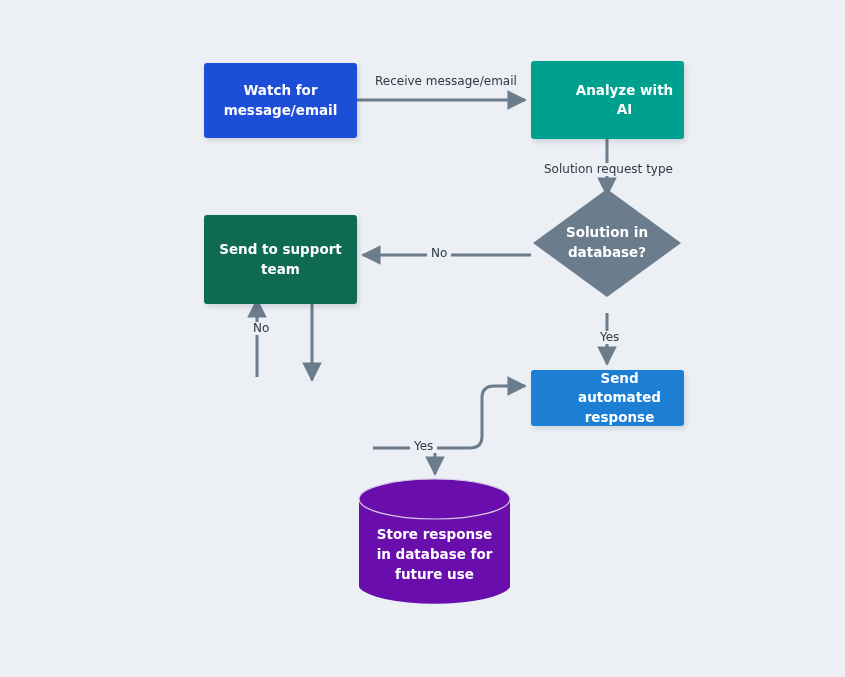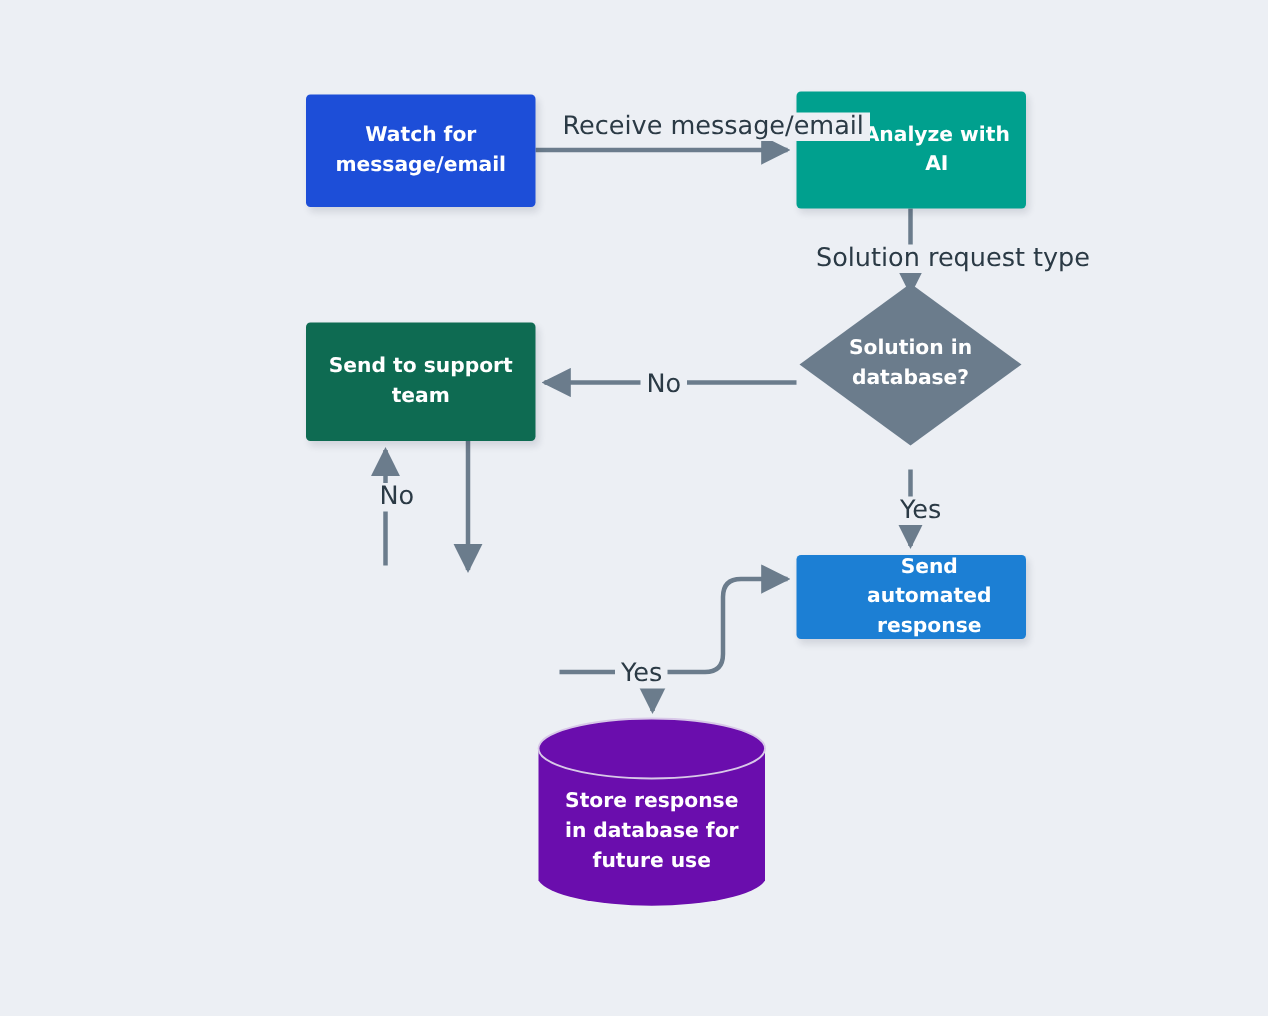--- a/index.html
+++ b/index.html
@@ -96,21 +96,21 @@
     color: #ffffff;
     font-weight: bold;
     font-size: 13.5px;
     line-height: 1.5;
     padding: 0 16px;
     box-sizing: border-box;
   }
   .edge-label {
     position: absolute;
     color: #2b3a45;
-    font-size: 17px;
+    font-size: 12px;
     font-weight: normal;
     background: #eceff4;
     padding: 0 4px;
     white-space: nowrap;
     z-index: 4;
     line-height: 1.1;
   }
 </style>
 </head>
 <body>
@@ -144,21 +144,21 @@
   </svg>
 
   <div class="node rect" style="left:204px; top:63px; width:153px; height:75px; background:#1d4ed8;">
     <span>Watch for message/email</span>
   </div>
 
   <div class="node rect" style="left:531px; top:61px; width:153px; height:78px; background:#00a08e;padding-left:42px;">
     <span>Analyze with AI</span>
   </div>
 
-  <div class="node rect" style="left:204px; top:215px; width:153px; height:79px; background:#0e6b52;">
+  <div class="node rect" style="left:204px; top:215px; width:153px; height:89px; background:#0e6b52;">
     <span>Send to support team</span>
   </div>
 
   <div class="node rect" style="left:531px; top:370px; width:153px; height:56px; background:#1c7fd4;padding-left:32px;">
     <span>Send automated response</span>
   </div>
 
   <div class="diamond-wrap" style="left:531px; top:187px; width:152px; height:112px;">
     <svg class="diamond-shape" viewBox="0 0 152 112" preserveAspectRatio="none">
       <polygon points="76,2 150,56 76,110 2,56" fill="#6b7c8c"></polygon>

